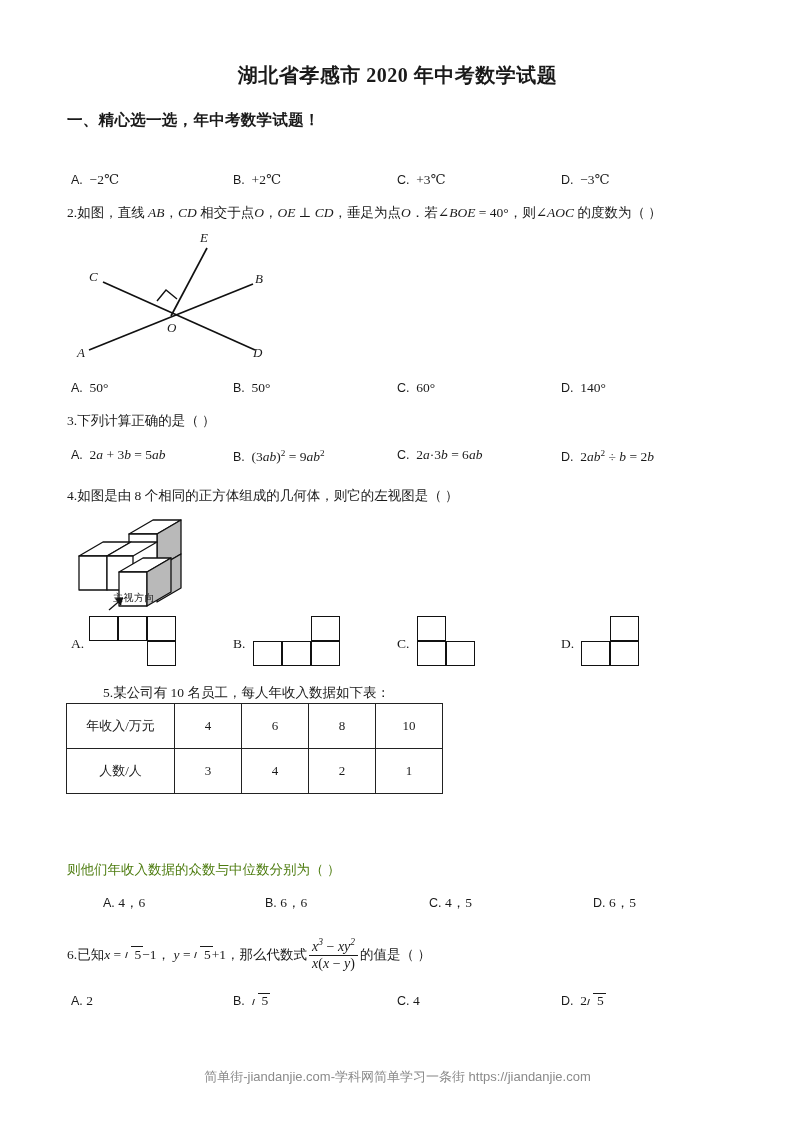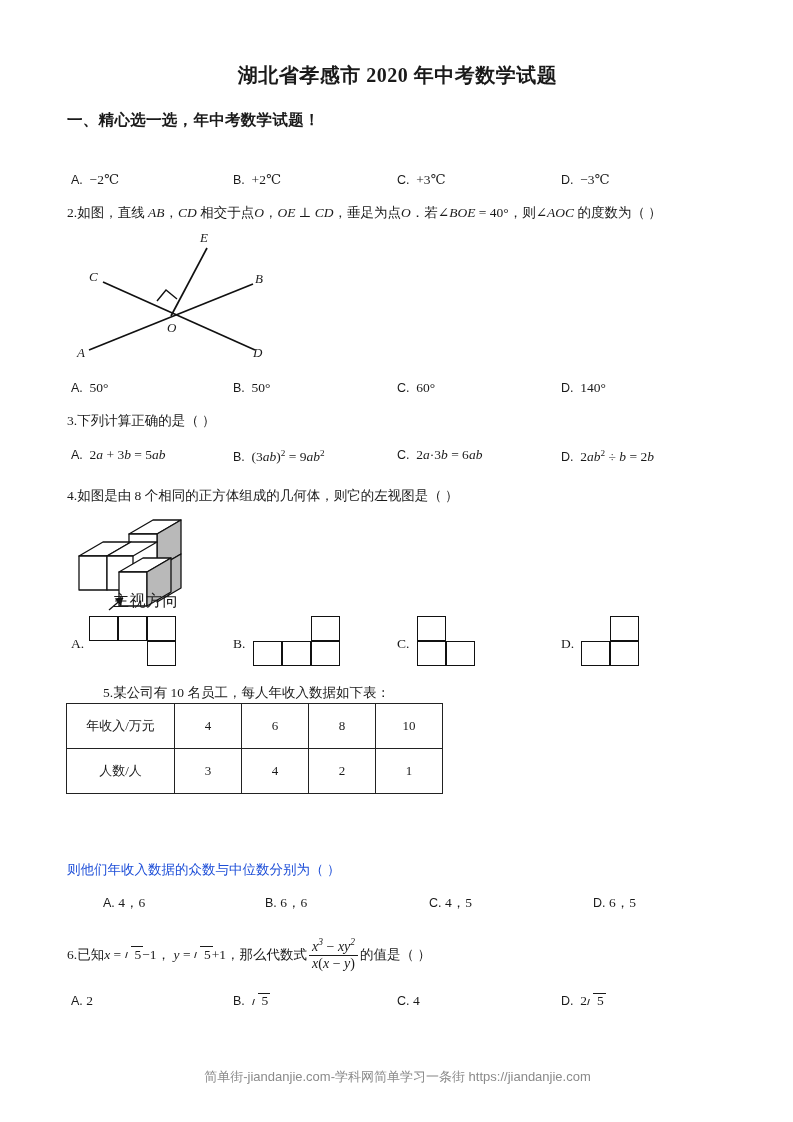--- a/index.html
+++ b/index.html
@@ -108,21 +108,21 @@
     font-style: italic;
     font-size: 13px;
     font-family: "Liberation Serif", serif;
   }
 
   
   .cube-fig { position: absolute; left: 70px; top: 516px; width: 140px; height: 95px; }
   .cube-cap {
     position: absolute;
     left: 112px; top: 591px;
-    font-size: 16px;
+    font-size: 10px;
     font-family: Liberation Sans, sans-serif;
     letter-spacing: 0.5px;
   }
 
   
   .shape { position: absolute; }
   .cell {
     position: absolute;
     width: 29px; height: 25px;
     border: 1.2px solid #111;
@@ -290,21 +290,21 @@
     <tr>
       <td class="hcell">人数/人</td>
       <td class="dcell">3</td>
       <td class="dcell">4</td>
       <td class="dcell">2</td>
       <td class="dcell">1</td>
     </tr>
   </tbody>
     </table>
 
-  <div class="q-stem" style="top:861px; color:#1d4ed8;">则他们年收入数据的众数与中位数分别为（        ）</div>
+  <div class="q-stem" style="top:861px; color:#4d7c0f;">则他们年收入数据的众数与中位数分别为（        ）</div>
   <div class="opt-row" style="top:894px;margin-left:32px;">
     <span class="opt col-a"><span class="lbl">A.</span>&nbsp;<span>4，6</span></span>
     <span class="opt col-b"><span class="lbl">B.</span>&nbsp;<span>6，6</span></span>
     <span class="opt col-c"><span class="lbl">C.</span>&nbsp;<span>4，5</span></span>
     <span class="opt col-d"><span class="lbl">D.</span>&nbsp;<span>6，5</span></span>
   </div>
 
   <div class="q-stem" style="top:938px;"><span>6.已知</span><span class="mi">x</span> <span>=</span> <span class="sqrt"><span>5</span></span><span>−1</span><span>，</span> <span class="mi">y</span> <span>=</span> <span class="sqrt"><span>5</span></span><span>+1</span><span>，那么代数式</span><span class="frac"><span class="num"><span class="mi">x</span><span class="sup">3</span> − <span class="mi">xy</span><span class="sup">2</span></span><span class="den"><span class="mi">x</span>(<span class="mi">x</span> − <span class="mi">y</span>)</span></span><span>的值是（        ）</span></div>
 
   <div class="opt-row" style="top:993px;">

